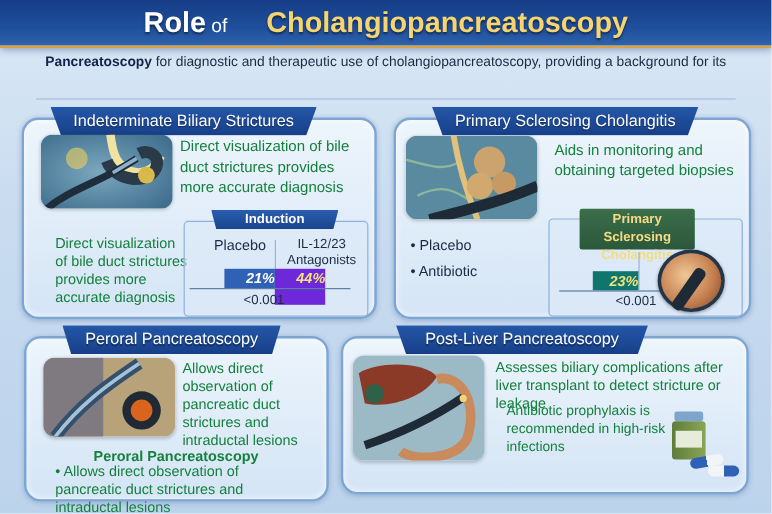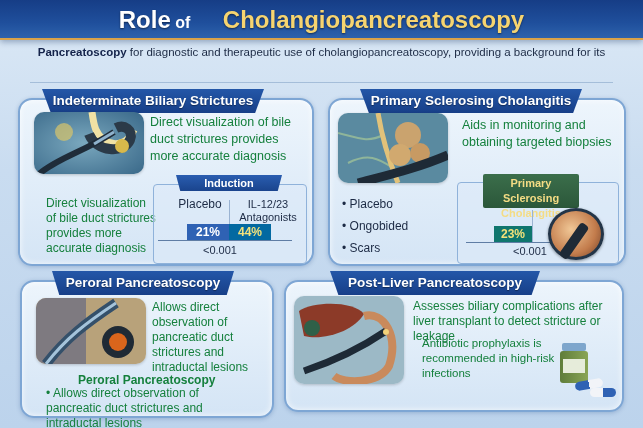--- a/index.html
+++ b/index.html
@@ -11,40 +11,40 @@
     color: #1c2a44;
   }
   .header {
     position: absolute; left: 0; top: 0; width: 643px; height: 40px;
     background: linear-gradient(180deg, #163d86 0%, #1f4f9c 60%, #2d62ac 100%);
     text-align: center;
     border-bottom: 2px solid #d8a24a;
     box-shadow: 0 2px 6px rgba(10,40,90,0.35);
   }
   .header .t1 { color: #ffffff; font-size: 24px; font-weight: bold; line-height: 40px; text-shadow: 0 1px 2px rgba(0,0,0,0.5); }
-  .header .t2 { color: #ffffff; font-size: 16px; font-weight: bold; }
+  .header .t2 { color: #ffffff; font-size: 16px; font-weight: normal; }
   .header .t3 { color: #f6d470; font-size: 24px; font-weight: bold; text-shadow: 0 1px 2px rgba(0,0,0,0.5); margin-left: 28px; }
   .subtitle {
     position: absolute; left: 20px; top: 44px; width: 603px;
     text-align: center; font-size: 11.5px; line-height: 17px; color: #1c2a44;
   }
   .subtitle b { color: #14234a; }
   .subtitle-rule { position:absolute; left: 30px; top: 82px; width: 583px; height: 1px; background: rgba(80,120,170,0.35); }
 
   .panel {
     position: absolute;
     border: 2px solid #7ea6d4;
     border-radius: 14px;
     background: linear-gradient(180deg, rgba(240,247,253,0.92) 0%, rgba(214,230,246,0.92) 100%);
     box-shadow: 0 1px 4px rgba(30,70,130,0.25), inset 0 0 6px rgba(255,255,255,0.8);
   }
   .ribbon {
     position: absolute; height: 24px;
     background: linear-gradient(180deg, #2457a8 0%, #173f88 100%);
-    color: #fff; font-weight: bold; font-size: 13.5px; line-height: 24px; text-align: center;
+    color: #fff; font-weight: normal; font-size: 13.5px; line-height: 24px; text-align: center;
     clip-path: polygon(0 0, 100% 0, 96% 100%, 4% 100%);
     text-shadow: 0 1px 1px rgba(0,0,0,0.4);
   }
   .illus { position: absolute; border-radius: 10px; overflow: hidden; box-shadow: 0 1px 3px rgba(0,0,0,0.2); }
   .txt { position: absolute; font-size: 12.5px; line-height: 17px; color: #15803d; }
   .txt.sm { font-size: 11.5px; line-height: 15px; }
 
   .chart-box {
     position: absolute; border: 1.5px solid #8fb2da; border-radius: 4px;
     background: rgba(220,234,248,0.6);
@@ -53,21 +53,21 @@
     position: absolute; height: 16px; font-size: 11px; font-weight: bold; color: #fff;
     line-height: 16px; text-align: center;
     background: linear-gradient(180deg,#2a5db0,#1a448d);
     clip-path: polygon(0 0,100% 0,96% 100%,4% 100%);
   }
   .chart-tag.green {
     background: linear-gradient(180deg,#3b6e4b,#2b573a);
     color: #f4dc84; height: 34px; line-height: 15px; padding-top: 2px;
     clip-path: none; border-radius: 2px;
   }
-  .bar { position: absolute; font-weight: bold; font-size: 12px; text-align: center; }
+  .bar { position: absolute; font-weight: bold; font-size: 12px; text-align: right; font-style: italic; }
   .axis { position: absolute; height: 1px; background: #5f7da5; }
   .vline { position: absolute; width: 1px; background: #9ab3d2; }
   .clabel { position: absolute; font-size: 11px; text-align: center; color: #1d2b45; line-height: 13px; }
   .pval { position: absolute; font-size: 11px; text-align: center; color: #1d2b45; }
   ul.bul { position: absolute; list-style: none; font-size: 12px; line-height: 22px; }
   ul.bul li::before { content: "• "; }
 </style>
 </head>
 <body>
 
@@ -103,42 +103,41 @@
 </div>
 <div class="txt" style="left:150px; top:114px; width:160px;">Direct visualization of bile duct strictures provides more accurate diagnosis</div>
 <div class="txt sm" style="left:46px; top:196px; width:112px; font-size:12px; line-height:15px;">Direct visualization of bile duct strictures provides more accurate diagnosis</div>
 
 <div class="chart-box" style="left:153px; top:184px; width:154px; height:80px;"></div>
 <div class="chart-tag" style="left:176px; top:175px; width:106px;">Induction Remission</div>
 <div class="clabel" style="left:175px; top:198px; width:50px; font-size:12px;">Placebo</div>
 <div class="clabel" style="left:238px; top:198px; width:60px;">IL-12/23 Antagonists</div>
 <div class="vline" style="left:229px; top:200px; height:40px;"></div>
 <div class="bar" style="left:187px; top:224px; width:42px; height:16px; line-height:16px; background:#2f62b4; color:#fff;">21%</div>
-<div class="bar" style="left:229px; top:224px; width:42px; height:16px; line-height:16px; background:#0369a1; color:#f3e27a;">44%</div>
+<div class="bar" style="left:229px; top:224px; width:42px; height:30px; line-height:16px; background:#6d28d9; color:#f3e27a;">44%</div>
 <div class="axis" style="left:158px; top:240px; width:134px;"></div>
 <div class="pval" style="left:190px; top:244px; width:60px;">&lt;0.001</div>
 
 <div class="panel" style="left:328px; top:98px; width:298px; height:168px;"></div>
 <div class="ribbon" style="left:360px; top:89px; width:222px;">Primary Sclerosing Cholangitis</div>
 <div class="illus" style="left:338px; top:113px; width:110px; height:70px;">
   <svg width="110" height="70" viewBox="0 0 110 70">
     <rect width="110" height="70" fill="#5a8aa0"></rect>
     <path d="M0 20 C20 25 30 30 45 22 M10 50 C30 40 40 45 55 55" stroke="#8fb59a" stroke-width="2" fill="none"></path>
     <path d="M40 0 C44 25 50 45 60 70" stroke="#e2c27a" stroke-width="5" fill="none"></path>
     <circle cx="70" cy="22" r="13" fill="#caa36e"></circle>
     <circle cx="62" cy="42" r="11" fill="#d1a96f"></circle>
     <circle cx="82" cy="40" r="10" fill="#c79a63"></circle>
     <path d="M20 70 C50 62 80 55 110 42" stroke="#1e2a36" stroke-width="9" fill="none"></path>
   </svg>
 </div>
 <div class="txt" style="left:462px; top:117px; width:160px;">Aids in monitoring and obtaining targeted biopsies</div>
 <ul class="bul" style="left:342px; top:193px;">
   <li>Placebo</li>
-  <li>Ongobided</li>
-  <li>Scars</li>
+  <li>Antibiotic</li>
 </ul>
 
 <div class="chart-box" style="left:457px; top:182px; width:162px; height:82px;"></div>
 <div class="chart-tag green" style="left:483px; top:174px; width:96px; font-size:11px;">
   <span>Primary Sclerosing Cholangitis</span>
 </div>
 <div class="vline" style="left:532px; top:210px; height:32px;"></div>
 <div class="bar" style="left:494px; top:226px; width:38px; height:16px; line-height:16px; background:#0f766e; color:#f3e27a;">23%</div>
 <div class="axis" style="left:466px; top:242px; width:90px;"></div>
 <div class="pval" style="left:500px; top:245px; width:60px;">&lt;0.001</div>

